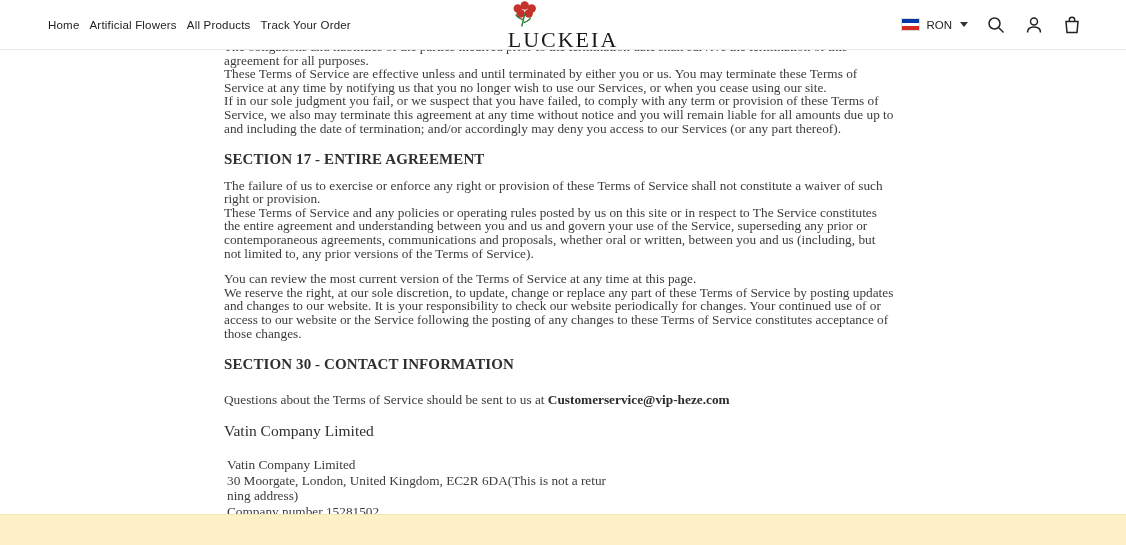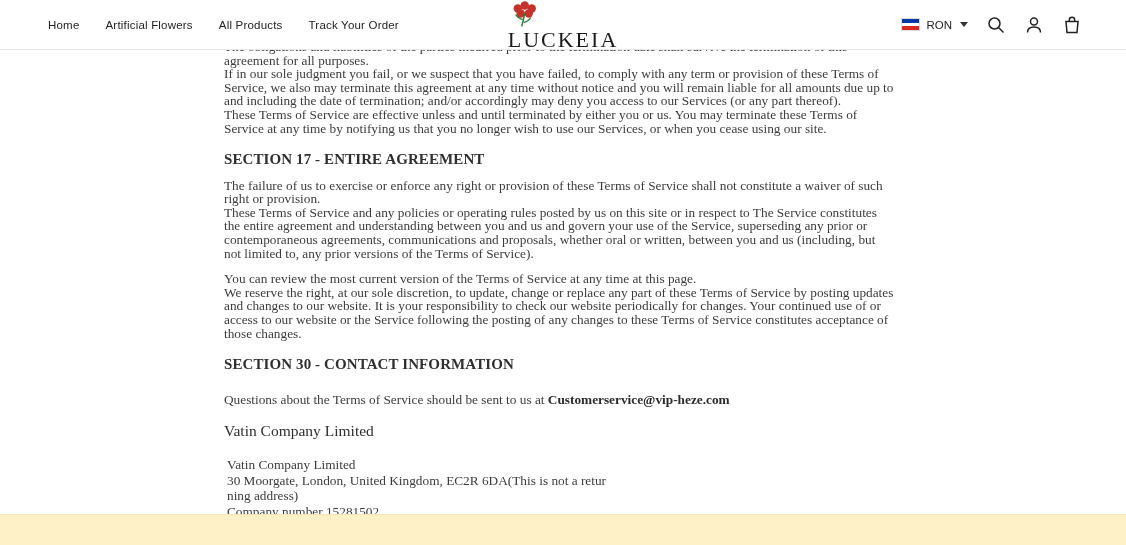--- a/index.html
+++ b/index.html
@@ -17,21 +17,21 @@
     position: relative;
     height: 50px;
     background: #fff;
     border-bottom: 1px solid #e8e8e8;
     display: flex;
     align-items: center;
   }
   .nav {
     display: flex;
     align-items: center;
-    gap: 26px;
+    gap: 10px;
     margin-left: 48px;
     font-family: "Liberation Sans", sans-serif;
     font-size: 11.5px;
     color: #222;
     letter-spacing: .2px;
   }
   .nav a {
     color: #222;
     text-decoration: none;
     white-space: nowrap;
@@ -208,22 +208,22 @@
       </svg>
     </span>
   </div>
 </div>
 
 <div class="content">
   <div class="wrap">
 
     <div class="blk">
       <p class="para clipped-top">The obligations and liabilities of the parties incurred prior to the termination date shall survive the termination of this agreement for all purposes.</p>
+      <p class="para">These Terms of Service are effective unless and until terminated by either you or us. You may terminate these Terms of Service at any time by notifying us that you no longer wish to use our Services, or when you cease using our site.</p>
       <p class="para">If in our sole judgment you fail, or we suspect that you have failed, to comply with any term or provision of these Terms of Service, we also may terminate this agreement at any time without notice and you will remain liable for all amounts due up to and including the date of termination; and/or accordingly may deny you access to our Services (or any part thereof).</p>
-      <p class="para">These Terms of Service are effective unless and until terminated by either you or us. You may terminate these Terms of Service at any time by notifying us that you no longer wish to use our Services, or when you cease using our site.</p>
     </div>
 
     <div class="heading">SECTION 17 - ENTIRE AGREEMENT</div>
     <div class="blk">
       <p class="para">The failure of us to exercise or enforce any right or provision of these Terms of Service shall not constitute a waiver of such right or provision.</p>
       <p class="para">These Terms of Service and any policies or operating rules posted by us on this site or in respect to The Service constitutes the entire agreement and understanding between you and us and govern your use of the Service, superseding any prior or contemporaneous agreements, communications and proposals, whether oral or written, between you and us (including, but not limited to, any prior versions of the Terms of Service).</p>
     </div>
 
     <div class="blk">
       <p class="para">You can review the most current version of the Terms of Service at any time at this page.</p>

